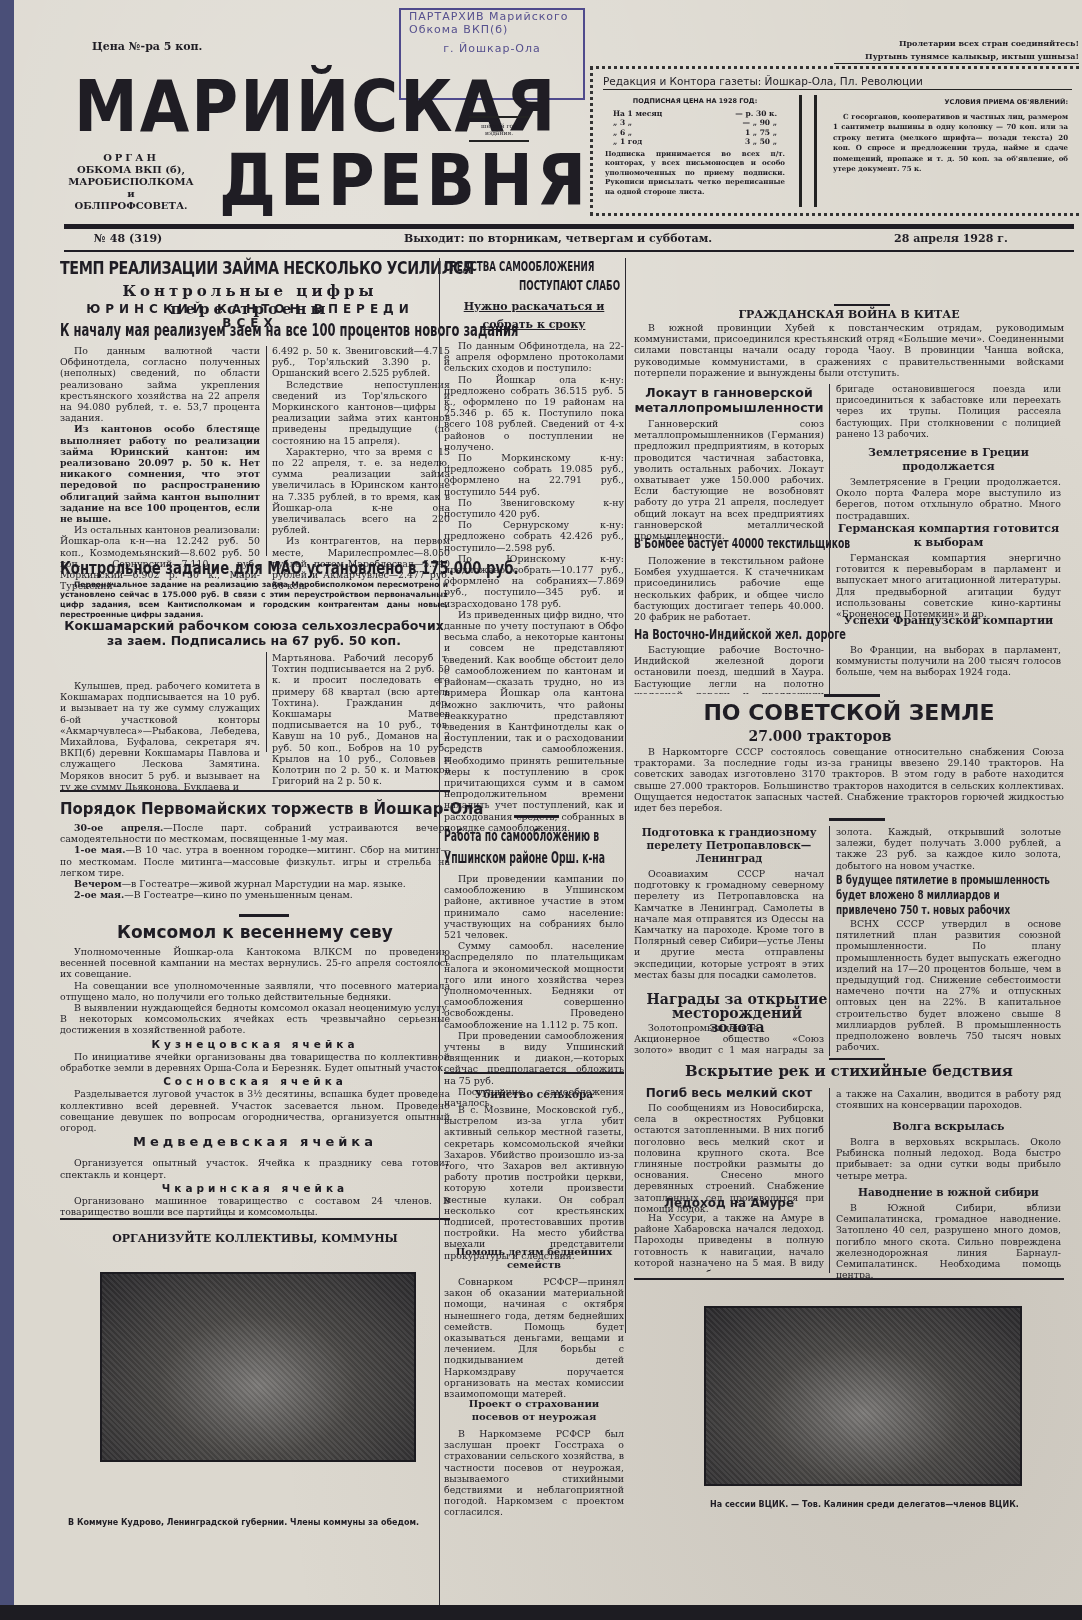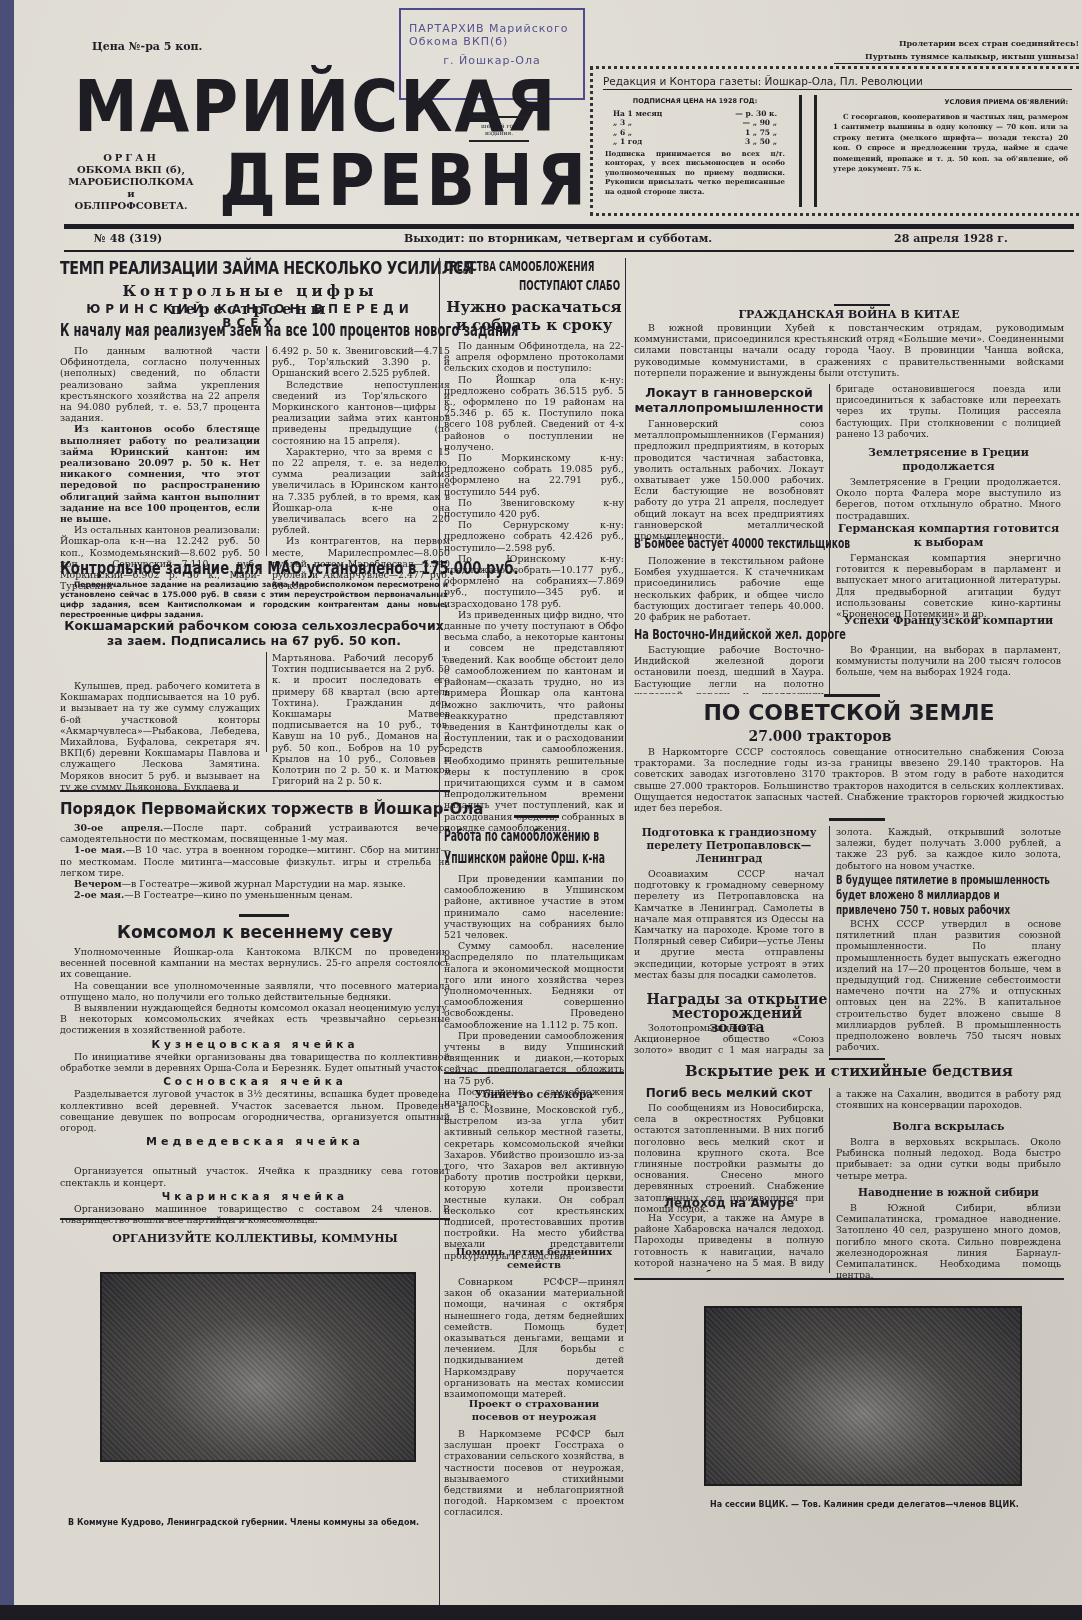--- a/index.html
+++ b/index.html
@@ -25,21 +25,21 @@
   .center { text-align: center; }
   .rule { position: absolute; background: #1f1d24; }
   .vrule { position: absolute; width: 1px; background: #2a2830; }
 
   
   .price { left: 78px; top: 40px; font-size: 11px; font-weight: bold; }
   .title1 { left: 60px; top: 66px; font-size: 64px; font-weight: bold; letter-spacing: 2px; font-family: "DejaVu Sans", sans-serif; transform: scaleY(1.1); transform-origin: left top; }
   .title2 { left: 205px; top: 140px; font-size: 64px; font-weight: bold; letter-spacing: 4px; font-family: "DejaVu Sans", sans-serif; transform: scaleY(1.1); transform-origin: left top; }
   .organ { left: 52px; top: 152px; width: 130px; font-size: 10px; font-weight: bold; line-height: 12px; text-align: center; }
   .issue-note { left: 455px; top: 116px; width: 60px; font-size: 6px; text-align: center; border-top: 2px solid #222; border-bottom: 2px solid #222; padding: 4px 0; }
-  .stamp { left: 385px; top: 8px; width: 186px; height: 92px; border: 2px solid #4f4a8c; color: #56508e; font-family: "DejaVu Sans", sans-serif; font-size: 11px; padding: 12px 8px; letter-spacing: 1px; }
+  .stamp { left: 385px; top: 8px; width: 186px; height: 92px; border: 2px solid #4f4a8c; color: #56508e; font-family: "DejaVu Sans", sans-serif; font-size: 11px; padding: 0 8px; letter-spacing: 1px; }
   .stamp div:last-child { text-align: center; margin-top: 6px; }
   .slogan { left: 820px; top: 37px; width: 245px; font-size: 8px; text-align: right; font-weight: bold; line-height: 13px; }
   .slogan div:last-child { border-bottom: 1px solid #222; }
   .infobox { left: 576px; top: 66px; width: 495px; height: 150px; border: 3px dotted #333; padding: 6px 10px; }
   .infobox .addr { font-family: "DejaVu Sans", sans-serif; font-size: 10.5px; border-bottom: 1px solid #222; padding-bottom: 2px; margin-bottom: 4px; }
   .sub-col { position: absolute; left: 12px; top: 28px; width: 180px; font-size: 7px; line-height: 9.5px; }
   .sub-col .h { font-family: "DejaVu Sans", sans-serif; font-size: 6.5px; font-weight: bold; text-align: center; margin-bottom: 2px; }
   .sub-col .row { display: flex; justify-content: space-between; font-weight: bold; font-size: 7.5px; padding: 0 8px; }
   .div-bars { position: absolute; left: 206px; top: 26px; width: 18px; height: 112px; border-left: 3px solid #222; border-right: 3px solid #222; }
   .ads-col { position: absolute; left: 240px; top: 28px; width: 235px; font-size: 7px; line-height: 10.5px; }
@@ -157,35 +157,35 @@
 
   <div class="abs h-big center" style="left:46px;top:922px;width:390px;font-size:17px;">Комсомол к весеннему севу</div>
   <div class="abs txt" style="left:46px;top:946px;width:390px;">
     <p>Уполномоченные Йошкар-ола Кантокома ВЛКСМ по проведению весенней посевной кампании на местах вернулись. 25-го апреля состоялось их совещание.</p>
     <p>На совещании все уполномоченные заявляли, что посевного материала отпущено мало, но получили его только действительные бедняки.</p>
     <p>В выявлении нуждающейся бедноты комсомол оказал неоценимую услугу. В некоторых комсомольских ячейках есть чрезвычайно серьезные достижения в хозяйственной работе.</p>
     <div class="center bold spaced sans" style="font-size:10.5px;margin:3px 0 1px;">Кузнецовская ячейка</div>
     <p>По инициативе ячейки организованы два товарищества по коллективной обработке земли в деревнях Орша-Сола и Березняк. Будет опытный участок.</p>
     <div class="center bold spaced sans" style="font-size:10.5px;margin:3px 0 1px;">Сосновская ячейка</div>
     <p>Разделывается луговой участок в 3½ десятины, вспашка будет проведена коллективно всей деревней. Участок засевается льном. Проведено совещание девушек по вопросам огородничества, организуется опытный огород.</p>
-    <div class="center bold spaced sans" style="font-size:11px;margin:3px 0 18px;">Медведевская ячейка</div>
+    <div class="center bold spaced sans" style="font-size:13px;margin:3px 0 10px;">Медведевская ячейка</div>
     <p>Организуется опытный участок. Ячейка к празднику сева готовит спектакль и концерт.</p>
     <div class="center bold spaced sans" style="font-size:10.5px;margin:3px 0 1px;">Чкаринская ячейка</div>
     <p>Организовано машинное товарищество с составом 24 членов. В товарищество вошли все партийцы и комсомольцы.</p>
   </div>
   <div class="rule" style="left:46px;top:1218px;width:390px;height:2px;"></div>
 
   <div class="abs center bold" style="left:46px;top:1232px;width:390px;font-size:11px;">ОРГАНИЗУЙТЕ КОЛЛЕКТИВЫ, КОММУНЫ</div>
   <div class="photo" style="left:86px;top:1272px;width:316px;height:190px;"></div>
   <div class="abs caption" style="left:54px;top:1518px;">В Коммуне Кудрово, Ленинградской губернии. Члены коммуны за обедом.</div>
 
   <div class="vrule" style="left:425px;top:258px;height:1350px;"></div>
   <div class="abs h-big" style="left:430px;top:258px;font-size:14px;transform:scaleX(0.62);transform-origin:left top;">СРЕДСТВА САМООБЛОЖЕНИЯ</div>
   <div class="abs h-big" style="left:505px;top:277px;font-size:14px;transform:scaleX(0.62);transform-origin:left top;">ПОСТУПАЮТ СЛАБО</div>
-  <div class="abs center bold" style="left:430px;top:298px;width:180px;font-size:15px;line-height:18px;">Нужно раскачаться и собрать к сроку</div>
+  <div class="abs center bold" style="left:430px;top:298px;width:180px;font-size:11px;line-height:18px;text-decoration:underline;">Нужно раскачаться и собрать к сроку</div>
   <div class="abs txt" style="left:430px;top:340px;width:180px;">
     <p>По данным Обфинотдела, на 22-е апреля оформлено протоколами сельских сходов и поступило:</p>
     <p>По Йошкар ола к-ну: предложено собрать 36.515 руб. 5 к., оформлено по 19 районам на 25.346 р. 65 к. Поступило пока всего 108 рублей. Сведений от 4-х районов о поступлении не получено.</p>
     <p>По Моркинскому к-ну: предложено собрать 19.085 руб., оформлено на 22.791 руб., поступило 544 руб.</p>
     <p>По Звениговскому к-ну поступило 420 руб.</p>
     <p>По Сернурскому к-ну: предложено собрать 42.426 руб., поступило—2.598 руб.</p>
     <p>По Юринскому к-ну: предложено собрать—10.177 руб., оформлено на собраниях—7.869 руб., поступило—345 руб. и израсходовано 178 руб.</p>
     <p>Из приведенных цифр видно, что данные по учету поступают в Обфо весьма слабо, а некоторые кантоны и совсем не представляют сведений. Как вообще обстоит дело с самообложением по кантонам и районам—сказать трудно, но из примера Йошкар ола кантона можно заключить, что районы неаккуратно представляют сведения в Кантфинотделы как о поступлении, так и о расходовании средств самообложения. Необходимо принять решительные меры к поступлению в срок причитающихся сумм и в самом непродолжительном времени наладить учет поступлений, как и расходования средств, собранных в порядке самообложения.</p>
   </div>
   <div class="rule" style="left:500px;top:815px;width:45px;height:3px;"></div>

